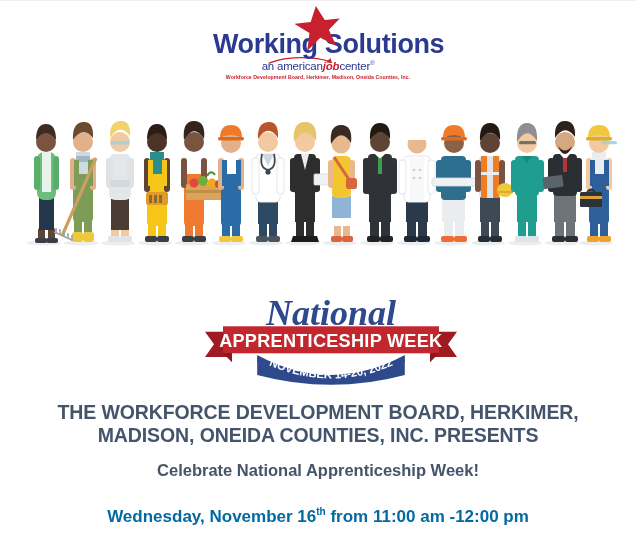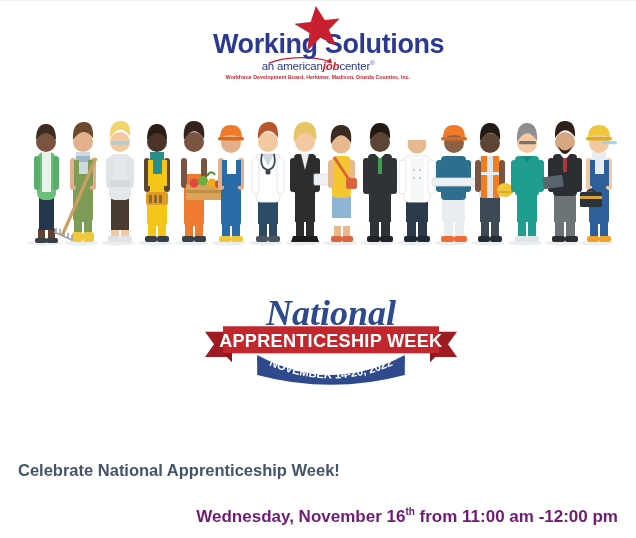--- a/index.html
+++ b/index.html
@@ -129,36 +129,36 @@
     font-size: 19.5px;
     line-height: 1.18;
     color: #44546a;
     letter-spacing: -0.1px;
   }
   .subhead {
     position: absolute;
     top: 461px;
     left: 18px;
     width: 600px;
-    text-align: left;
+    text-align: center;
     font-family: "Liberation Sans", sans-serif;
     font-weight: bold;
     font-size: 16.5px;
     color: #44546a;
   }
   .dateline {
     position: absolute;
     top: 506px;
     left: 18px;
     width: 600px;
-    text-align: right;
+    text-align: center;
     font-family: "Liberation Sans", sans-serif;
     font-weight: bold;
     font-size: 17px;
-    color: #701a75;
+    color: #0369a1;
   }
   .dateline sup {
     font-size: 10px;
     vertical-align: super;
   }
 </style>
 </head>
 <body>
 
 <div class="page">
@@ -510,20 +510,24 @@
       <path d="M68,74 Q150,118 232,74 L232,96 Q150,118 68,96 Z" fill="#2e4a8c"></path>
       <defs>
         <path id="arcpath" d="M78,84 Q150,116 222,84" fill="none"></path>
       </defs>
       <text font-family="'Liberation Sans Narrow','Liberation Sans',sans-serif" font-weight="bold" font-size="12.5" fill="#ffffff">
         <textPath href="#arcpath" startOffset="50%" text-anchor="middle">NOVEMBER 14-20, 2022</textPath>
       </text>
     </svg>
   </div>
 
+  <div class="headline">
+    <div>THE WORKFORCE DEVELOPMENT BOARD, HERKIMER,</div>
+    <div>MADISON, ONEIDA COUNTIES, INC. PRESENTS</div>
+  </div>
 
   <div class="subhead">Celebrate National Apprenticeship Week!</div>
 
   <div class="dateline">
     <span>Wednesday, November 16</span><sup>th</sup><span> from 11:00 am -12:00 pm</span>
   </div>
 
 </div>
 
 </body></html>

